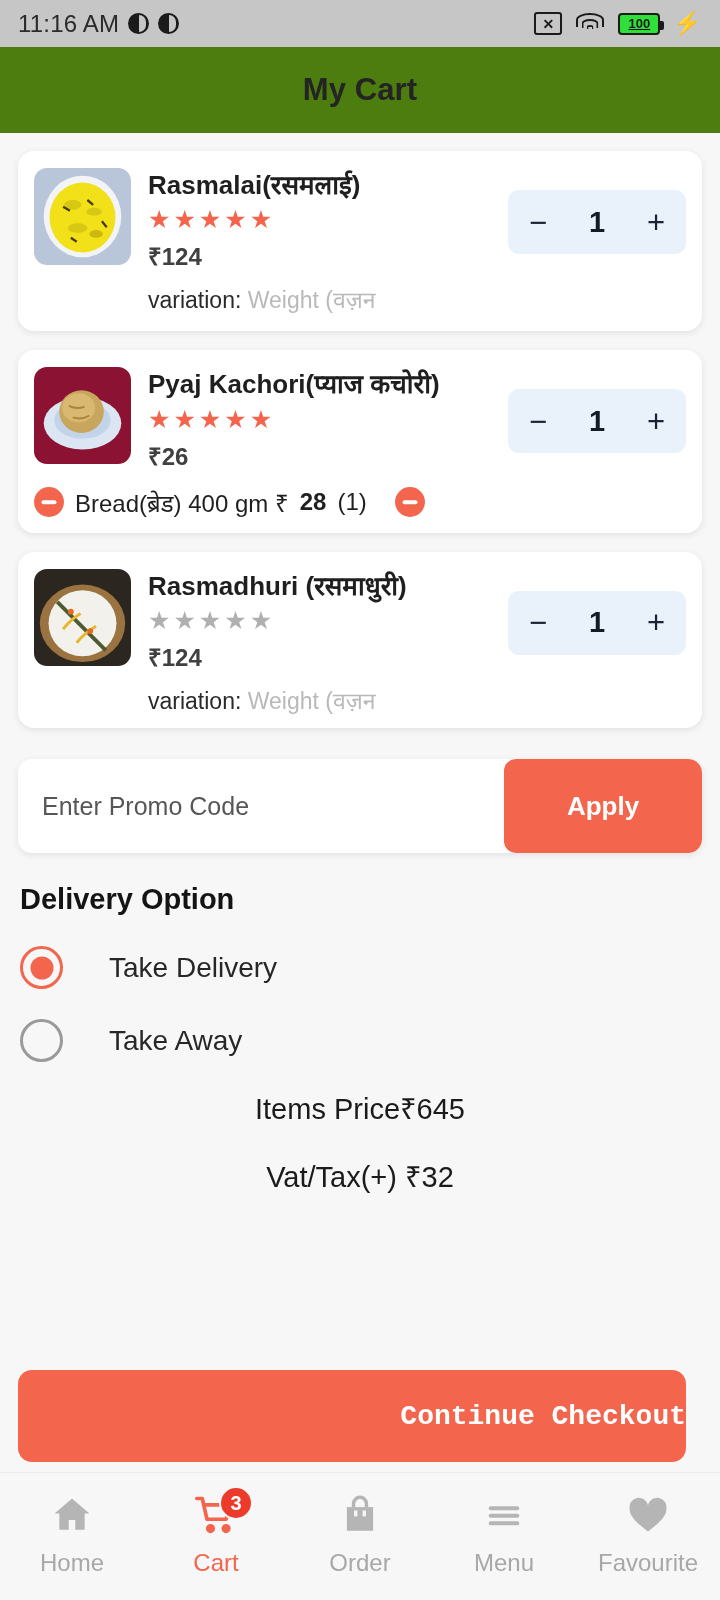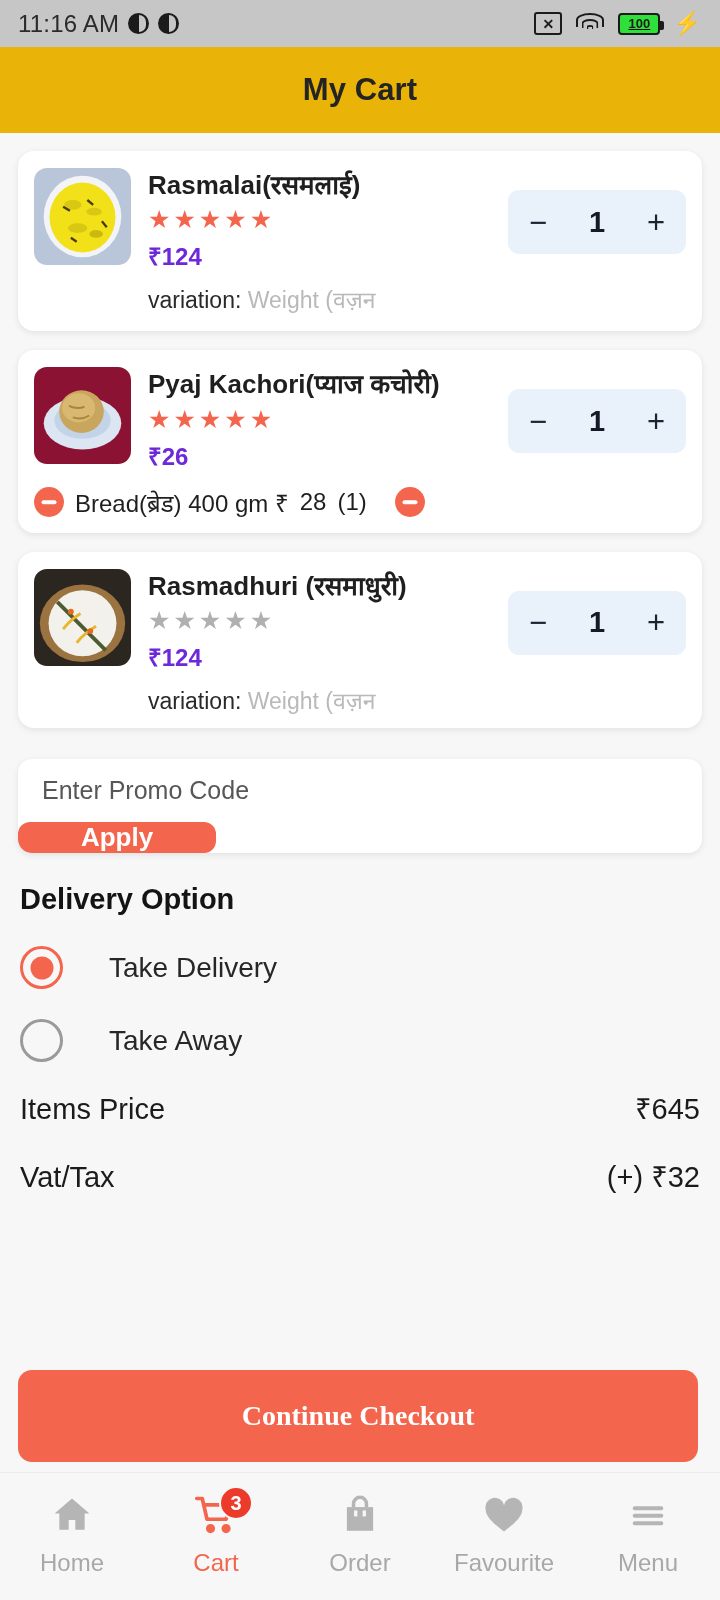--- a/index.html
+++ b/index.html
@@ -42,21 +42,21 @@
     position:relative;
     text-decoration:underline;
   }
   .battery::after{ content:""; position:absolute; right:-6px; top:6px; width:4px; height:9px;
     background:#1b1b1b; border-radius:0 2px 2px 0; }
   .battery b{ font-size:13px; color:#1b1b1b; font-weight:700; line-height:1; }
   .bolt{ font-size:23px; color:#1b1b1b; line-height:1; }
 
   
   .header{
-    height:86px; background:#eab308; display:flex; align-items:center; justify-content:center;
+    height:86px; background:#4d7c0f; display:flex; align-items:center; justify-content:center;
   }
   .header h1{ font-size:31px; font-weight:700; color:#242424; letter-spacing:.1px; }
 
   
   .cart-list{ padding:18px 18px 12px; display:flex; flex-direction:column; gap:19px; }
   .cart-card{
     background:#fff; border-radius:16px; box-shadow:0 2px 7px rgba(0,0,0,.09);
     padding:17px 16px 0; overflow:hidden; position:relative;
   }
   .cart-top{ display:flex; gap:17px; }
@@ -64,21 +64,21 @@
     width:97px; height:97px; min-width:97px; border-radius:13px; overflow:hidden;
     flex-shrink:0;
   }
   .thumb svg{ display:block; width:100%; height:100%; }
   .info{ flex:1; min-width:0; padding-top:2px; }
   .pname{
     font-size:26px; font-weight:700; color:#1f1f1f; line-height:1.17;
     word-break:break-word;
   }
   .stars{ margin-top:7px; display:flex; gap:3px; font-size:25px; line-height:1; }
-  .price{ font-size:24px; font-weight:700; color:#6d28d9; margin-top:7px; }
+  .price{ font-size:24px; font-weight:700; color:#404040; margin-top:7px; }
   .variation{ font-size:23px; margin-top:11px; white-space:nowrap; }
   .variation .vlabel{ color:#2a2a2a; }
   .variation .vval{ color:#b9b9b9; }
 
   .stepper{
     align-self:flex-start; margin-top:22px; background:#e9f1fb; border-radius:11px;
     display:flex; align-items:center; justify-content:space-between;
     width:178px; height:64px; padding:0 21px; flex-shrink:0;
   }
   .stepper .sg{ font-size:31px; color:#1c2433; line-height:1; font-weight:500; }
@@ -91,25 +91,25 @@
   }
   .chip{ display:flex; align-items:center; gap:11px; font-size:24px; color:#1f1f1f; flex-shrink:0; }
   .chip .minus{
     width:30px; height:30px; min-width:30px; border-radius:50%; background:#f4654e;
     position:relative;
   }
   .chip .minus::after{
     content:""; position:absolute; left:50%; top:50%; transform:translate(-50%,-50%);
     width:15px; height:3.4px; background:#fff; border-radius:2px;
   }
-  .chip b{ font-weight:400; }
+  .chip b{ font-weight:700; }
 
   
   .promo-wrap{ margin:19px 18px 0; height:94px; background:#fff; border-radius:14px;
-    box-shadow:0 2px 7px rgba(0,0,0,.09); display:flex; overflow:hidden;flex-direction:column; }
+    box-shadow:0 2px 7px rgba(0,0,0,.09); display:flex; overflow:hidden; }
   .promo-input{
     flex:1; border:none; outline:none; background:transparent; padding:0 24px;
     font-size:25px; color:#3d3d3d; font-family:inherit;
   }
   .promo-input::placeholder{ color:#575757; }
   .apply-btn{
     width:198px; background:#f4654e; border:none; color:#fff; font-size:26px; font-weight:700;
     font-family:inherit; border-radius:12px 12px 12px 12px; cursor:pointer;
   }
 
@@ -121,29 +121,29 @@
     position:relative; }
   .radio.on{ border-color:#f4654e; }
   .radio.on::after{
     content:""; position:absolute; left:50%; top:50%; transform:translate(-50%,-50%);
     width:23px; height:23px; border-radius:50%; background:#f4654e;
   }
   .opt-label{ font-size:28px; color:#272727; }
 
   
   .totals{ padding:26px 20px 0; }
-  .trow{ display:flex; justify-content:space-between; align-items:baseline; margin-bottom:29px; }
+  .trow{ display:flex; justify-content:center; align-items:baseline; margin-bottom:29px; }
   .tlabel{ font-size:29px; color:#1b1b1b; }
   .tvalue{ font-size:29px; color:#1b1b1b; }
 
   
   .checkout{
-    position:absolute; left:18px; right:22px; bottom:138px; height:92px;
+    position:absolute; left:18px; right:34px; bottom:138px; height:92px;
     background:#f4654e; border:none; border-radius:14px; color:#fff;
-    font-size:28px; font-weight:700; font-family:Liberation Serif, serif; cursor:pointer;
+    font-size:28px; font-weight:700; font-family:Liberation Mono, monospace; cursor:pointer;text-align:right;
   }
 
   
   .bottomnav{
     position:absolute; left:0; right:0; bottom:0; height:128px; background:#f7f7f7;
     border-top:1px solid #ececec; display:flex; align-items:flex-start; padding-top:16px;
   }
   .nav-item{ flex:1; display:flex; flex-direction:column; align-items:center; gap:8px; cursor:pointer; }
   .nav-ico{ height:52px; display:flex; align-items:center; justify-content:center; position:relative; }
   .nav-label{ font-size:24px; color:#a8a8a8; }
@@ -362,28 +362,28 @@
         <path d="M8.3 7.5 V5.6 a3.7 3.7 0 0 1 7.4 0 V7.5" fill="none" stroke="#b5b5b5" stroke-width="2"></path>
         <rect x="8.6" y="9.4" width="1.9" height="3.4" fill="#f7f7f7"></rect>
         <rect x="13.5" y="9.4" width="1.9" height="3.4" fill="#f7f7f7"></rect>
       </svg>
     </span>
     <span class="nav-label">Order</span>
   </div>
 
   <div class="nav-item">
     <span class="nav-ico">
+      <svg width="44" height="40" viewBox="0 0 24 24" stroke="#b5b5b5" stroke-width="2.4" stroke-linecap="round" aria-hidden="true">
+        <path d="M4 8 h16 M4 12.5 h16 M4 17 h16"></path>
+      </svg>
+    </span>
+    <span class="nav-label">Menu</span>
+  </div>
+
+  <div class="nav-item">
+    <span class="nav-ico">
       <svg width="46" height="44" viewBox="0 0 24 24" fill="#b5b5b5" aria-hidden="true">
         <path d="M12 21 C5 15.6 2 12.4 2 8.8 A5.1 5.1 0 0 1 12 6.7 A5.1 5.1 0 0 1 22 8.8 C22 12.4 19 15.6 12 21 Z"></path>
       </svg>
     </span>
     <span class="nav-label">Favourite</span>
   </div>
-
-  <div class="nav-item">
-    <span class="nav-ico">
-      <svg width="44" height="40" viewBox="0 0 24 24" stroke="#b5b5b5" stroke-width="2.4" stroke-linecap="round" aria-hidden="true">
-        <path d="M4 8 h16 M4 12.5 h16 M4 17 h16"></path>
-      </svg>
-    </span>
-    <span class="nav-label">Menu</span>
-  </div>
 </div>
 
 </body></html>

